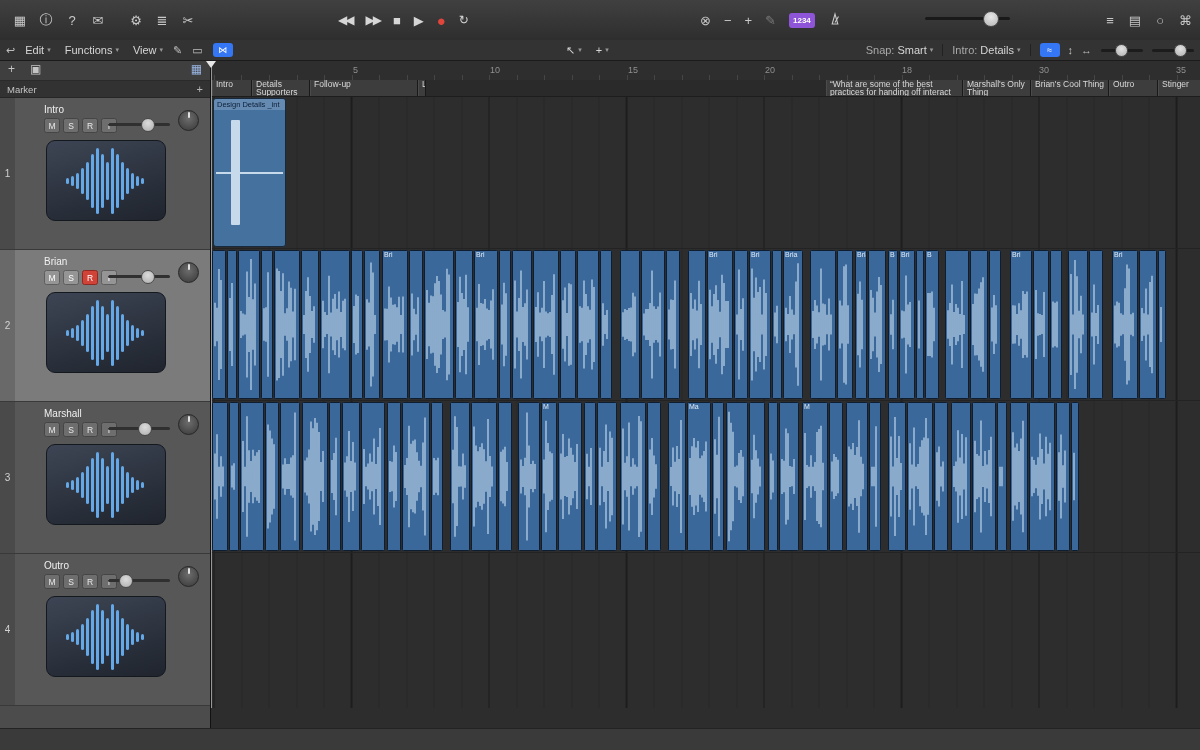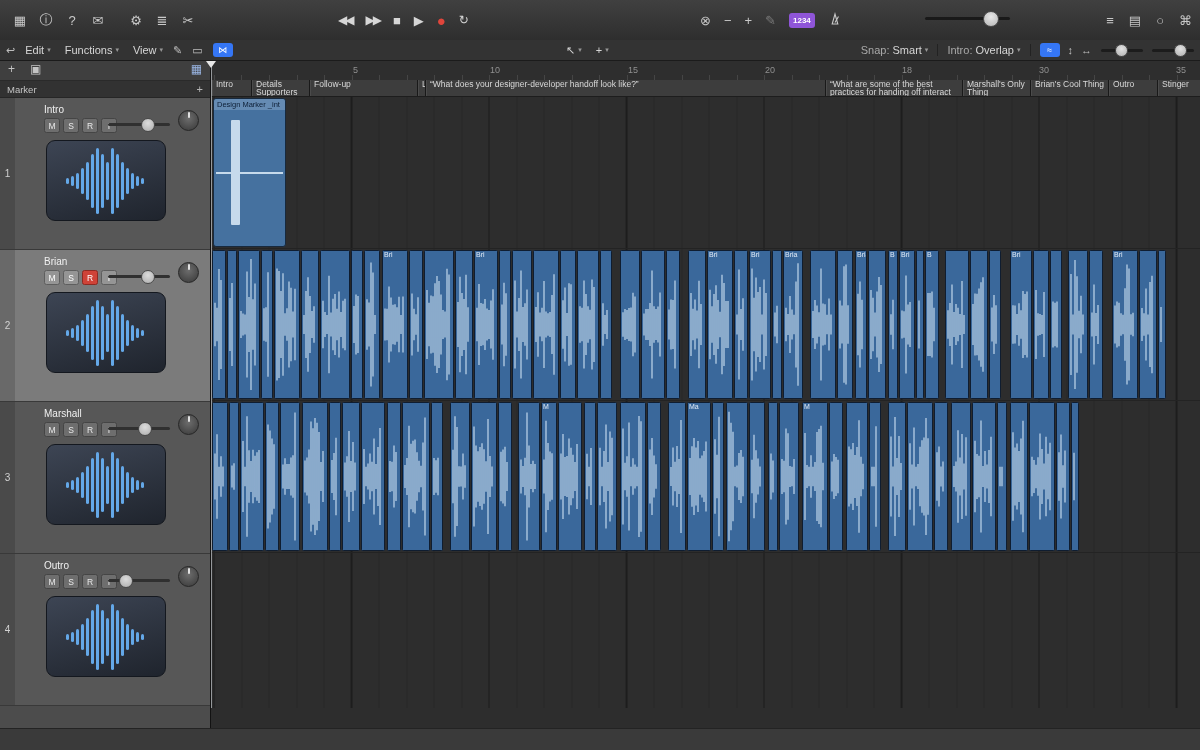--- a/index.html
+++ b/index.html
@@ -183,21 +183,21 @@
   </div>
   <div class="grp" style="right:6px;gap:9px">
     <span class="menu">
       <span style="color:#a9a9a9">Snap:</span>
       <span>Smart</span>
         <span class="chev">▾</span>
       </span>
     <span class="vsep"></span>
     <span class="menu">
       <span style="color:#a9a9a9">Intro:</span>
-      <span>Overlap</span>
+      <span>Details</span>
         <span class="chev">▾</span>
       </span>
     <span class="vsep"></span>
     <span id="zoom-icons" style="display:flex;gap:8px;align-items:center">
         <span class="btn-blue">≈</span>
         <span class="mini-ic">↕</span>
         <span class="mini-ic">↔</span>
       </span>
     <span class="zslider">
         <span class="knob" style="left:14px"></span>
@@ -373,31 +373,30 @@
     <span class="rtick" style="left: 555px;">20</span>
     <span class="rtick" style="left: 692px;">18</span>
     <span class="rtick" style="left: 829px;">30</span>
     <span class="rtick" style="left: 966px;">35</span>
   </div>
 <div class="mlane" id="marker-lane">
     <div class="mseg" style="left: 2px; width: 40px;">Intro</div>
     <div class="mseg" style="left: 42px; width: 58px;">Details Supporters</div>
     <div class="mseg" style="left: 100px; width: 108px;">Follow-up</div>
     <div class="mseg" style="left: 208px; width: 8px;">L</div>
-    <div class="mseg" style="left: 216px; width: 400px;">“What does your designer-developer handoff look like?”</div>
     <div class="mseg" style="left: 616px; width: 137px;">“What are some of the best practices for handing off interact</div>
     <div class="mseg" style="left: 753px; width: 68px;">Marshall's Only Thing</div>
     <div class="mseg" style="left: 821px; width: 78px;">Brian's Cool Thing</div>
     <div class="mseg" style="left: 899px; width: 49px;">Outro</div>
     <div class="mseg" style="left: 948px; width: 62px;">Stinger</div>
   </div>
 <div class="lanes" id="lanes">
     <div class="lane">
       <div class="block" style="left: 3px; width: 73px;">
-        <div class="bname">Design Marker _int</div>
+        <div class="bname">Design Details _int</div>
         <div class="bline"></div>
         <div class="bspike" style="left: 17px;"></div>
       </div>
     </div>
     <div class="lane">
       <div class="slice" style="left: 2px; width: 14px;"><svg width="12" height="147">
           <path d="M2 51.7L2 95.3M4 56.7L4 90.3M6 18.0L6 129.0M8 29.1L8 117.9" stroke="#bdd5ea" stroke-width="1.3" opacity="0.95"></path>
         </svg></div>
       <div class="slice" style="left: 17px; width: 10px;"><svg width="8" height="147">
           <path d="M2 46.9L2 100.1M4 31.9L4 115.1" stroke="#bdd5ea" stroke-width="1.3" opacity="0.95"></path>

